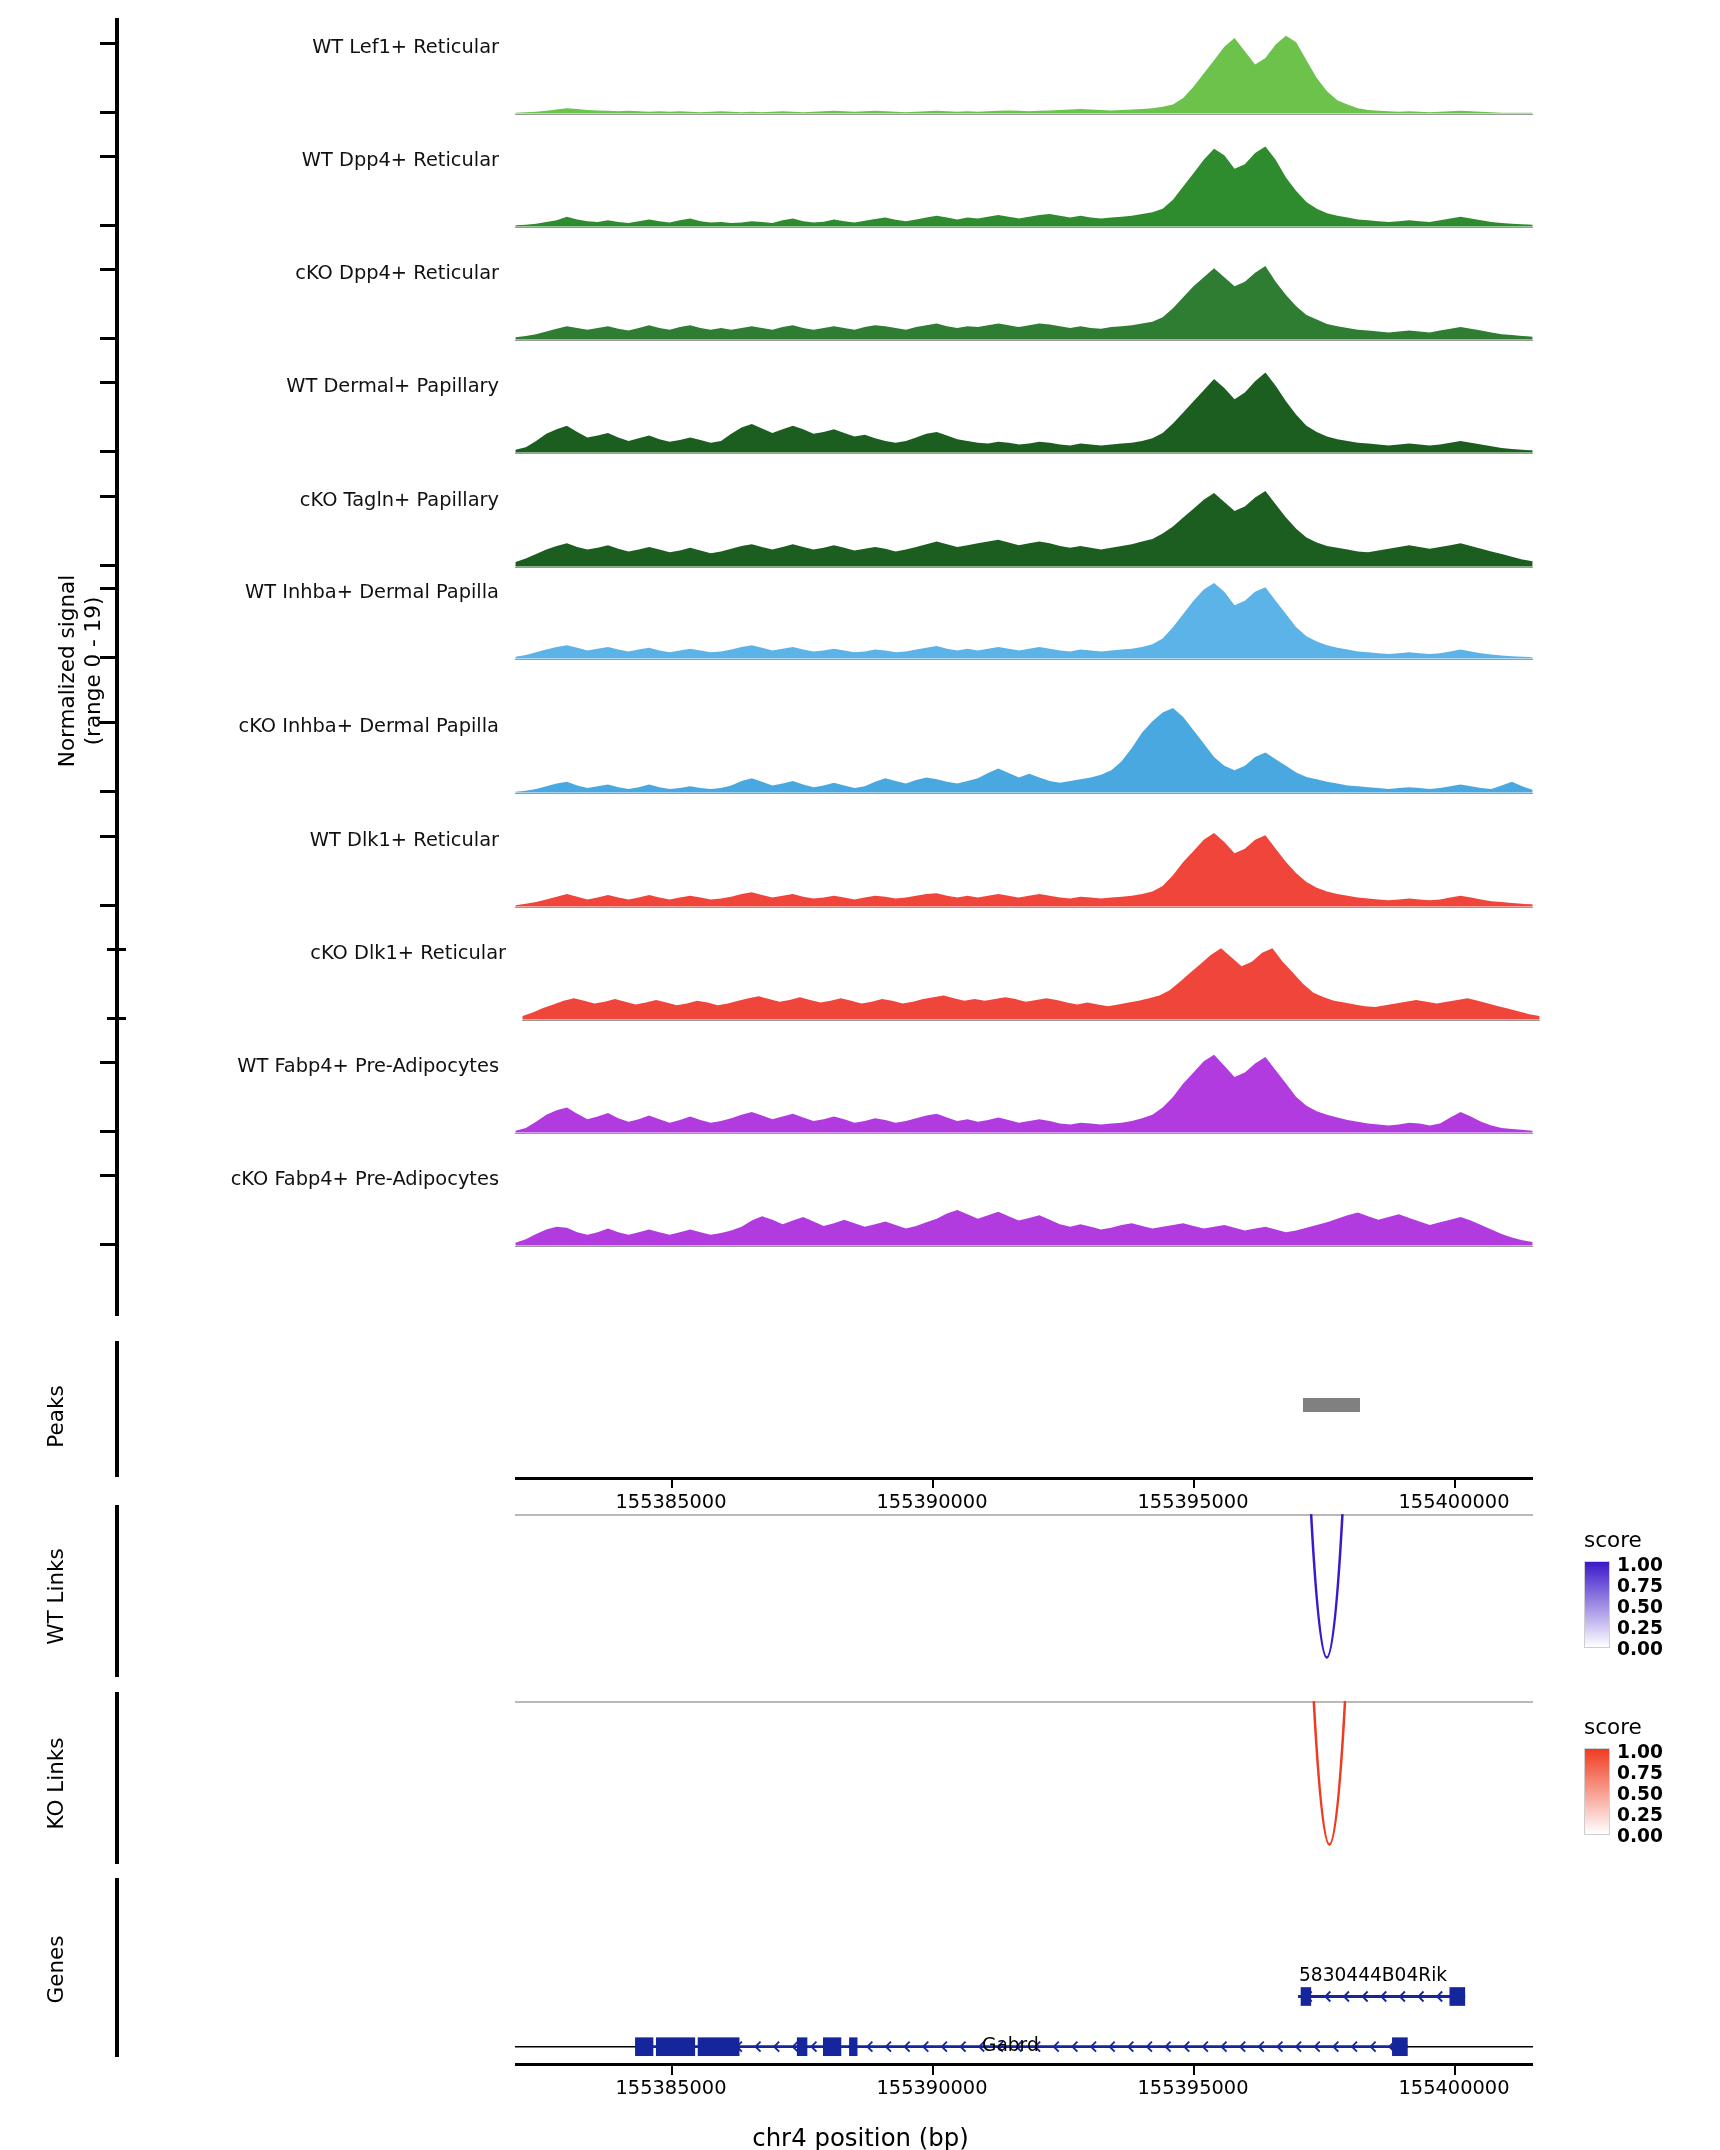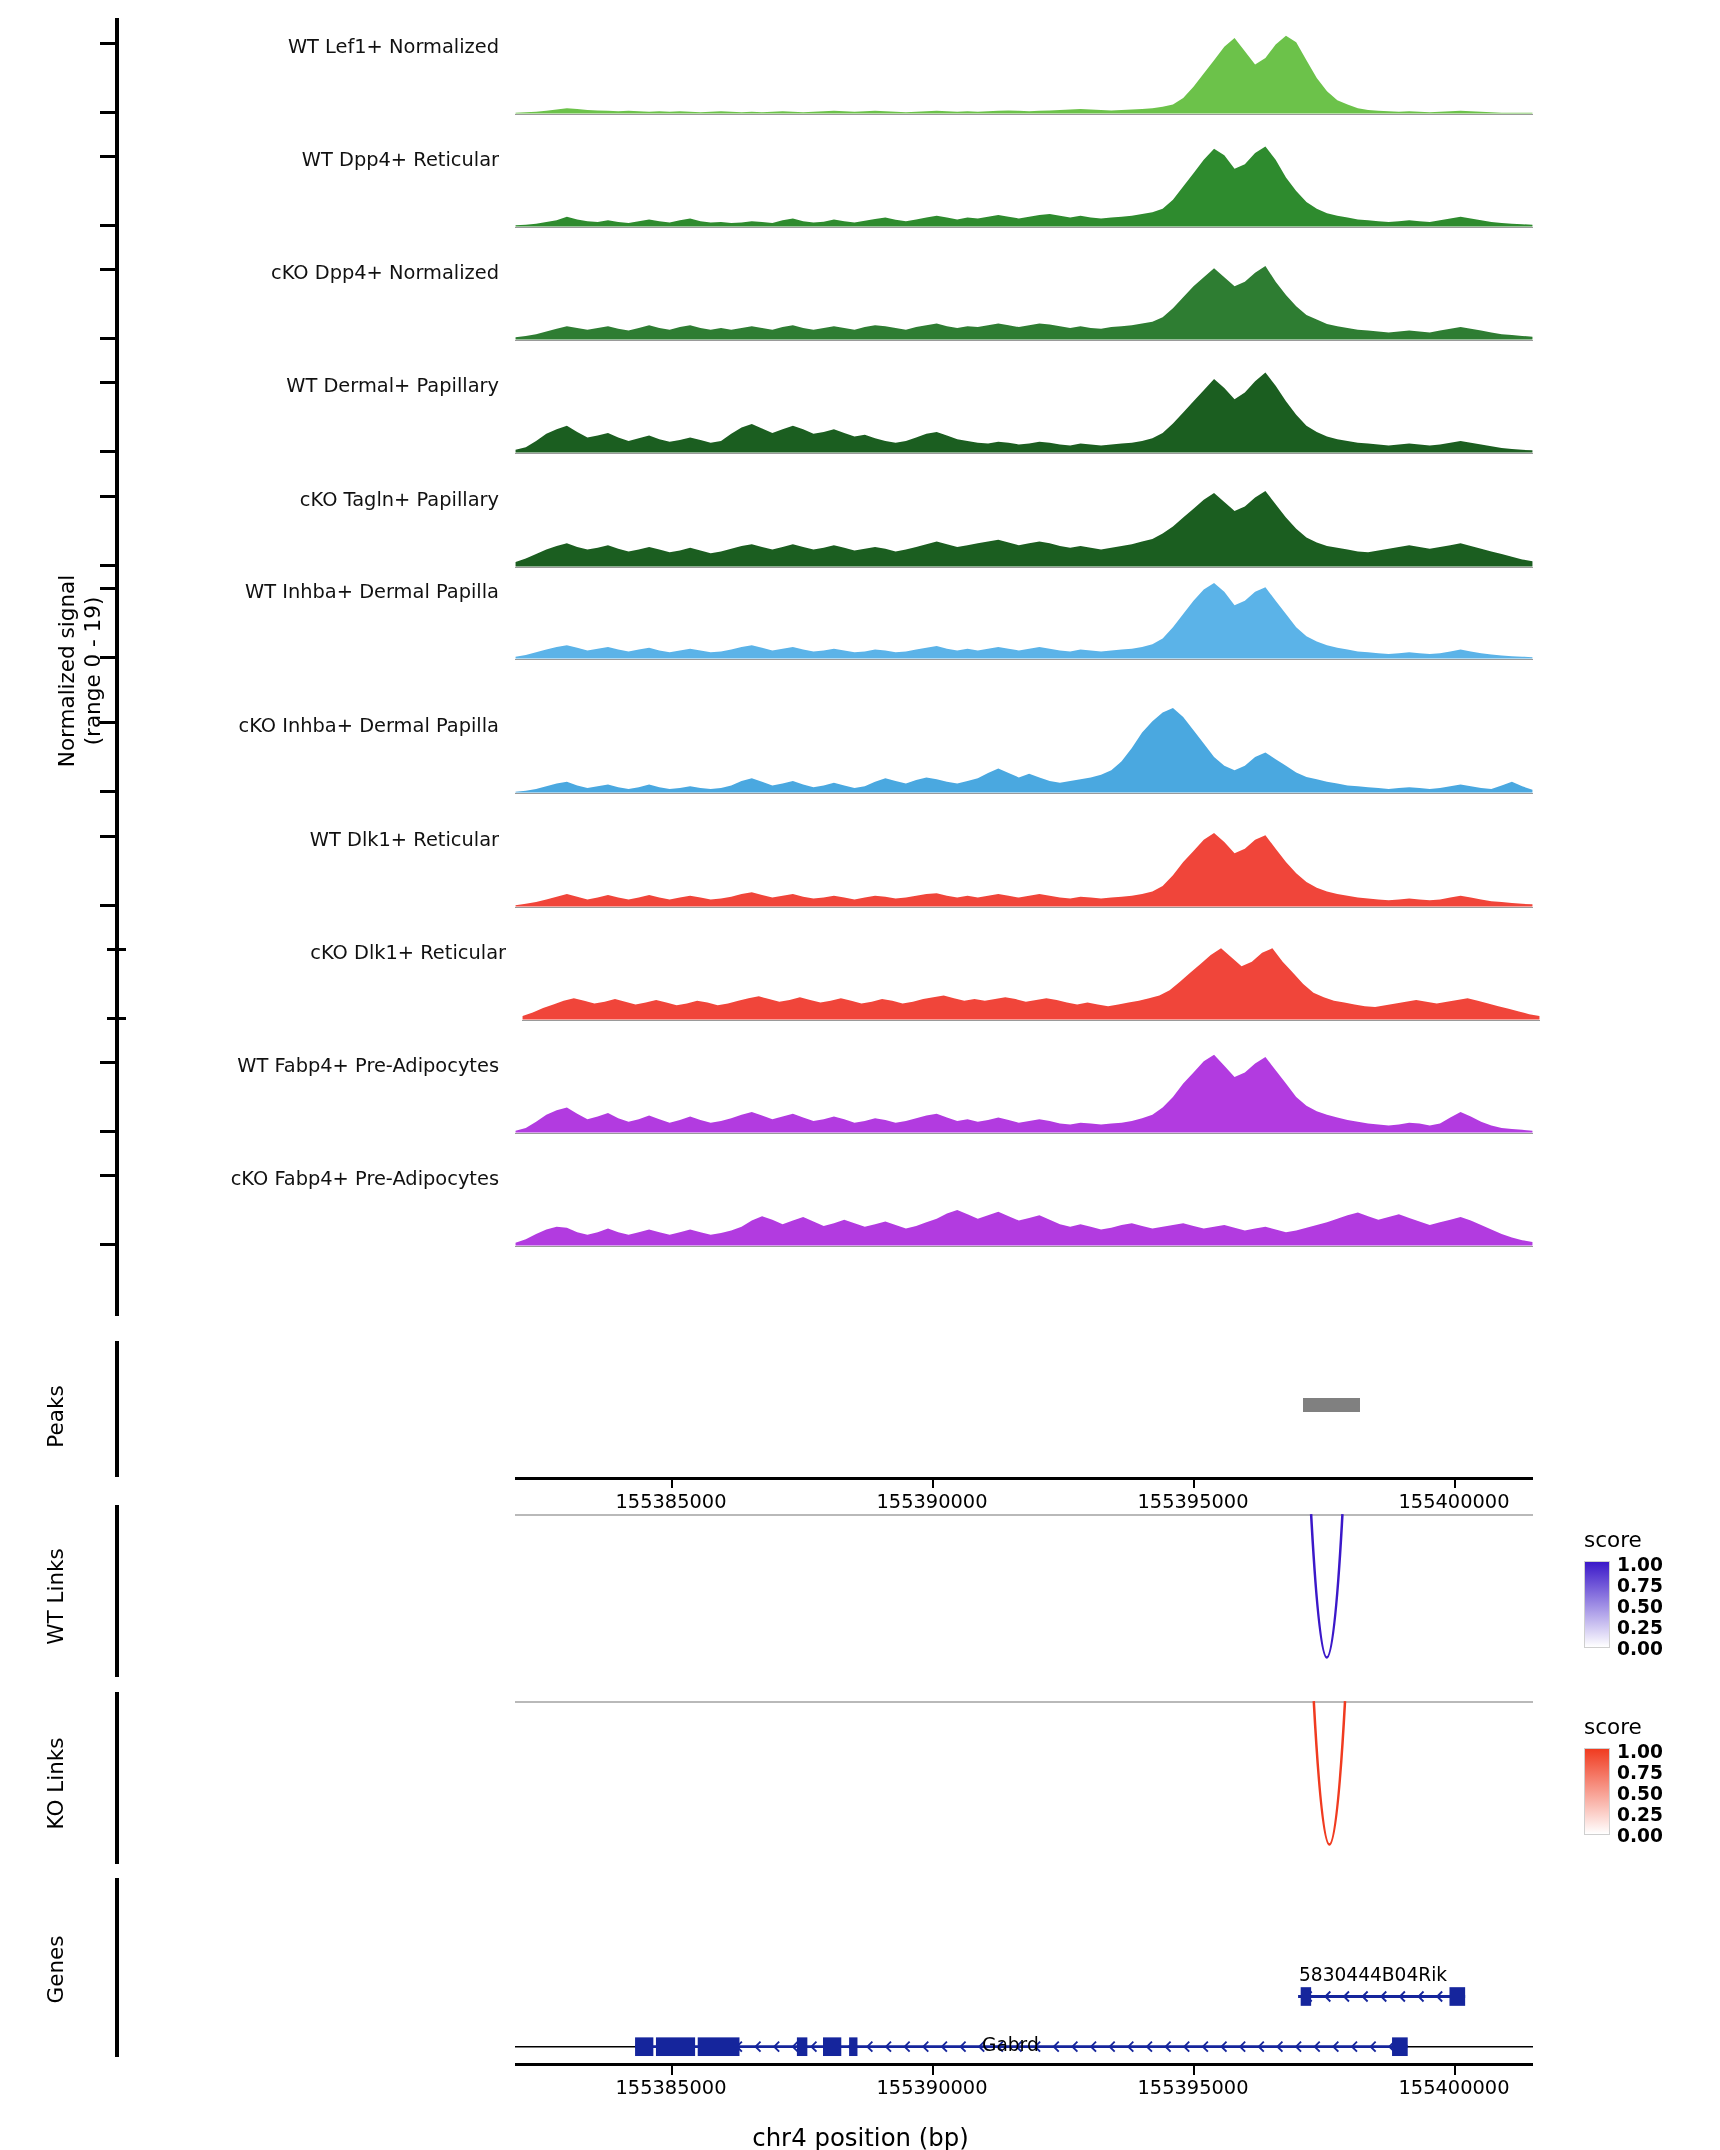--- a/index.html
+++ b/index.html
@@ -67,39 +67,39 @@
     <div class="axis-left-line" style="left:115px;top:18px;width:3.6px;height:1298px;"></div>
 
     <div class="ylabel-wrap">
       <div class="ylabel">
         <span>Normalized signal</span><br><span>(range 0 - 19)</span>
       </div>
     </div>
 
     <div id="track-list">
         <div class="track" style="top: 29px;">
-          <div class="track-label">WT Lef1+ Normalized</div>
+          <div class="track-label">WT Lef1+ Reticular</div>
           <svg width="1018" height="85" class="track-canvas" style="left: 515px; top: 0px;" viewBox="0 0 1420 155">
             <path d="M 0 118 L 0.0 116.8 L 14.3 116.1 L 28.7 115.5 L 43.0 114.3 L 57.4 112.4 L 71.7 110.5 L 86.1 111.8 L 100.4 113.0 L 114.7 113.7 L 129.1 114.3 L 143.4 114.9 L 157.8 114.3 L 172.1 114.9 L 186.5 115.5 L 200.8 114.9 L 215.2 115.5 L 229.5 114.9 L 243.8 115.5 L 258.2 116.1 L 272.5 115.5 L 286.9 114.9 L 301.2 115.5 L 315.6 116.1 L 329.9 115.5 L 344.2 116.1 L 358.6 115.5 L 372.9 114.9 L 387.3 115.5 L 401.6 116.1 L 416.0 115.5 L 430.3 114.9 L 444.6 114.3 L 459.0 114.9 L 473.3 115.5 L 487.7 114.9 L 502.0 114.3 L 516.4 114.9 L 530.7 115.5 L 545.1 116.1 L 559.4 115.5 L 573.7 114.9 L 588.1 114.3 L 602.4 114.9 L 616.8 115.5 L 631.1 114.9 L 645.5 115.5 L 659.8 114.9 L 674.1 114.3 L 688.5 113.7 L 702.8 114.3 L 717.2 114.9 L 731.5 114.3 L 745.9 113.7 L 760.2 113.0 L 774.5 112.4 L 788.9 111.8 L 803.2 112.4 L 817.6 113.0 L 831.9 113.7 L 846.3 113.0 L 860.6 112.4 L 874.9 111.8 L 889.3 110.5 L 903.6 108.7 L 918.0 105.6 L 932.3 96.3 L 946.7 80.7 L 961.0 62.1 L 975.4 43.5 L 989.7 24.8 L 1004.0 12.4 L 1018.4 31.1 L 1032.7 49.7 L 1047.1 40.4 L 1061.4 21.7 L 1075.8 9.3 L 1090.1 18.6 L 1104.4 43.5 L 1118.8 68.3 L 1133.1 86.9 L 1147.5 99.4 L 1161.8 105.6 L 1176.2 110.5 L 1190.5 113.0 L 1204.8 114.3 L 1219.2 114.9 L 1233.5 115.5 L 1247.9 114.9 L 1262.2 115.5 L 1276.6 116.1 L 1290.9 115.5 L 1305.3 114.9 L 1319.6 114.3 L 1333.9 114.9 L 1348.3 115.5 L 1362.6 116.1 L 1377.0 116.8 L 1391.3 116.8 L 1405.7 116.8 L 1420.0 116.8 L 1420 118 Z" fill="#6cc24a" stroke="none"></path>
           </svg>
           <div class="baseline" style="top: 85px;"></div>
           <div style="position: absolute; left: 100px; top: 82px; width: 18.6px; height: 2.9px; background: rgb(0, 0, 0);"></div>
           <div style="position: absolute; left: 100px; top: 13px; width: 18.6px; height: 2.9px; background: rgb(0, 0, 0);"></div>
         </div>
         <div class="track" style="top: 142px;">
           <div class="track-label">WT Dpp4+ Reticular</div>
           <svg width="1018" height="85" class="track-canvas" style="left: 515px; top: 0px;" viewBox="0 0 1420 155">
             <path d="M 0 118 L 0.0 116.1 L 14.3 115.5 L 28.7 114.3 L 43.0 111.8 L 57.4 109.3 L 71.7 104.3 L 86.1 108.1 L 100.4 110.5 L 114.7 111.8 L 129.1 109.3 L 143.4 111.8 L 157.8 113.0 L 172.1 110.5 L 186.5 108.1 L 200.8 110.5 L 215.2 112.4 L 229.5 109.3 L 243.8 106.8 L 258.2 110.5 L 272.5 112.4 L 286.9 111.8 L 301.2 113.0 L 315.6 112.4 L 329.9 110.5 L 344.2 111.8 L 358.6 113.0 L 372.9 109.3 L 387.3 106.8 L 401.6 110.5 L 416.0 112.4 L 430.3 111.2 L 444.6 108.1 L 459.0 110.5 L 473.3 112.4 L 487.7 109.9 L 502.0 107.4 L 516.4 105.6 L 530.7 108.7 L 545.1 110.5 L 559.4 108.1 L 573.7 105.6 L 588.1 103.1 L 602.4 105.6 L 616.8 108.1 L 631.1 105.6 L 645.5 106.8 L 659.8 104.3 L 674.1 101.9 L 688.5 104.3 L 702.8 106.8 L 717.2 104.3 L 731.5 101.9 L 745.9 100.6 L 760.2 103.1 L 774.5 105.6 L 788.9 103.1 L 803.2 105.6 L 817.6 106.8 L 831.9 105.6 L 846.3 104.3 L 860.6 103.1 L 874.9 100.6 L 889.3 98.1 L 903.6 93.2 L 918.0 80.7 L 932.3 62.1 L 946.7 43.5 L 961.0 24.8 L 975.4 9.3 L 989.7 18.6 L 1004.0 37.3 L 1018.4 31.1 L 1032.7 15.5 L 1047.1 6.2 L 1061.4 24.8 L 1075.8 49.7 L 1090.1 68.3 L 1104.4 83.8 L 1118.8 93.2 L 1133.1 99.4 L 1147.5 103.1 L 1161.8 105.6 L 1176.2 108.1 L 1190.5 109.3 L 1204.8 110.5 L 1219.2 111.8 L 1233.5 110.5 L 1247.9 109.3 L 1262.2 110.5 L 1276.6 111.8 L 1290.9 109.3 L 1305.3 106.8 L 1319.6 104.3 L 1333.9 106.8 L 1348.3 109.3 L 1362.6 111.8 L 1377.0 113.0 L 1391.3 114.3 L 1405.7 114.9 L 1420.0 115.5 L 1420 118 Z" fill="#2e8b2e" stroke="none"></path>
           </svg>
           <div class="baseline" style="top: 85px;"></div>
           <div style="position: absolute; left: 100px; top: 82px; width: 18.6px; height: 2.9px; background: rgb(0, 0, 0);"></div>
           <div style="position: absolute; left: 100px; top: 13px; width: 18.6px; height: 2.9px; background: rgb(0, 0, 0);"></div>
         </div>
         <div class="track" style="top: 255px;">
-          <div class="track-label">cKO Dpp4+ Normalized</div>
+          <div class="track-label">cKO Dpp4+ Reticular</div>
           <svg width="1018" height="85" class="track-canvas" style="left: 515px; top: 0px;" viewBox="0 0 1420 155">
             <path d="M 0 118 L 0.0 114.9 L 14.3 113.0 L 28.7 110.5 L 43.0 106.8 L 57.4 103.1 L 71.7 99.4 L 86.1 101.9 L 100.4 104.3 L 114.7 101.9 L 129.1 99.4 L 143.4 103.1 L 157.8 105.6 L 172.1 101.9 L 186.5 98.1 L 200.8 101.9 L 215.2 104.3 L 229.5 100.6 L 243.8 98.1 L 258.2 101.9 L 272.5 104.3 L 286.9 101.9 L 301.2 104.3 L 315.6 101.9 L 329.9 99.4 L 344.2 101.9 L 358.6 104.3 L 372.9 100.6 L 387.3 98.1 L 401.6 101.9 L 416.0 104.3 L 430.3 101.9 L 444.6 99.4 L 459.0 101.9 L 473.3 104.3 L 487.7 100.6 L 502.0 98.1 L 516.4 99.4 L 530.7 101.9 L 545.1 104.3 L 559.4 100.6 L 573.7 98.1 L 588.1 95.6 L 602.4 99.4 L 616.8 101.9 L 631.1 99.4 L 645.5 100.6 L 659.8 98.1 L 674.1 95.6 L 688.5 98.1 L 702.8 100.6 L 717.2 98.1 L 731.5 95.6 L 745.9 96.9 L 760.2 99.4 L 774.5 101.9 L 788.9 99.4 L 803.2 101.9 L 817.6 103.1 L 831.9 100.6 L 846.3 99.4 L 860.6 98.1 L 874.9 95.6 L 889.3 93.2 L 903.6 86.9 L 918.0 74.5 L 932.3 59.0 L 946.7 43.5 L 961.0 31.1 L 975.4 18.6 L 989.7 31.1 L 1004.0 43.5 L 1018.4 37.3 L 1032.7 24.8 L 1047.1 15.5 L 1061.4 37.3 L 1075.8 55.9 L 1090.1 71.4 L 1104.4 83.8 L 1118.8 90.1 L 1133.1 96.3 L 1147.5 99.4 L 1161.8 101.9 L 1176.2 104.3 L 1190.5 105.6 L 1204.8 106.8 L 1219.2 108.1 L 1233.5 106.8 L 1247.9 105.6 L 1262.2 106.8 L 1276.6 108.1 L 1290.9 105.6 L 1305.3 103.1 L 1319.6 100.6 L 1333.9 103.1 L 1348.3 105.6 L 1362.6 108.1 L 1377.0 110.5 L 1391.3 111.8 L 1405.7 113.0 L 1420.0 114.3 L 1420 118 Z" fill="#2e7d32" stroke="none"></path>
           </svg>
           <div class="baseline" style="top: 85px;"></div>
           <div style="position: absolute; left: 100px; top: 82px; width: 18.6px; height: 2.9px; background: rgb(0, 0, 0);"></div>
           <div style="position: absolute; left: 100px; top: 13px; width: 18.6px; height: 2.9px; background: rgb(0, 0, 0);"></div>
         </div>
         <div class="track" style="top: 368px;">
           <div class="track-label">WT Dermal+ Papillary</div>
           <svg width="1018" height="85" class="track-canvas" style="left: 515px; top: 0px;" viewBox="0 0 1420 155">

